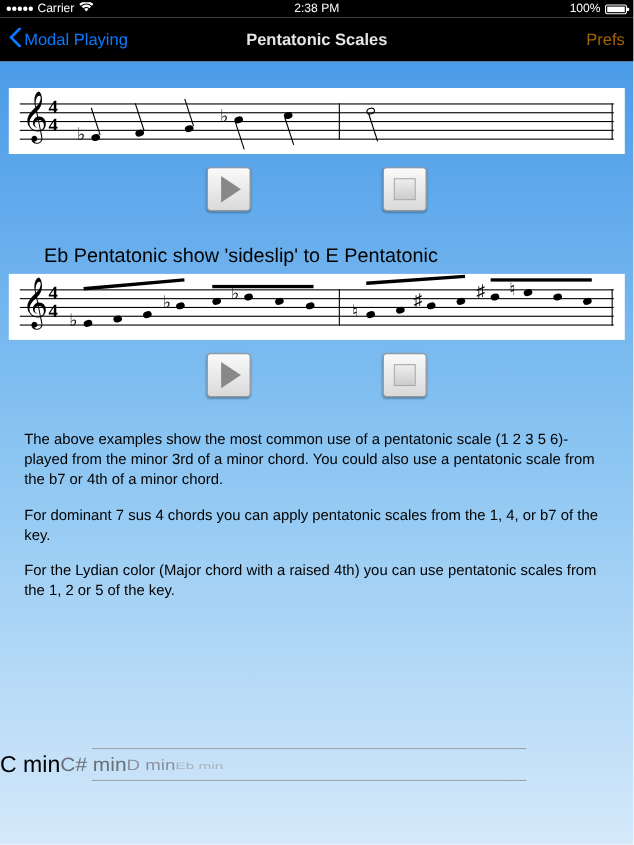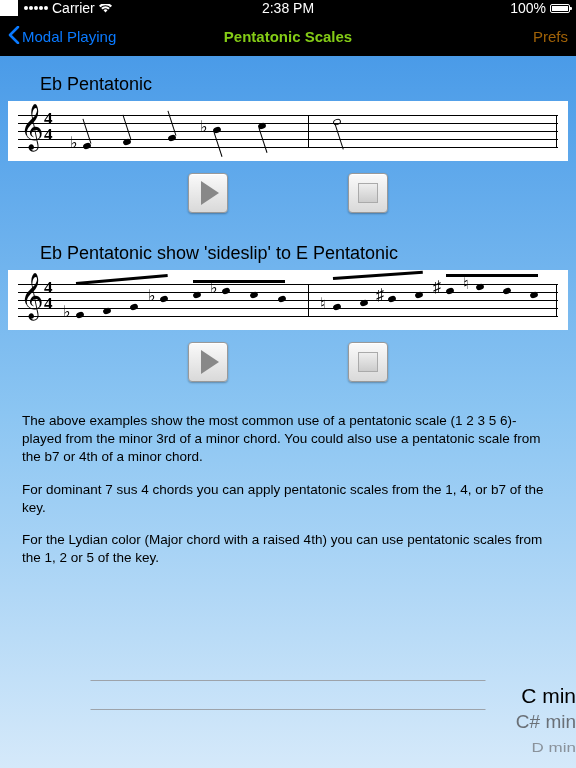--- a/index.html
+++ b/index.html
@@ -11,22 +11,21 @@
       position: relative;
     }
     .status-bar {
       height: 16px;
       background: #000;
       color: #fff;
       display: flex;
       align-items: center;
       justify-content: space-between;
       padding: 0 6px;
-      font-size: 14px;
-      margin-left: 18px;
+      font-size: 11px;
     }
     .status-left, .status-right { display: flex; align-items: center; gap: 4px; }
     .status-center { position: absolute; left: 50%; transform: translateX(-50%); font-weight: 500; }
     .sb-dots { display: inline-flex; gap: 1px; }
     .sb-dot { width: 4px; height: 4px; border-radius: 50%; background: #fff; }
     .batt { display: inline-flex; align-items: center; }
     .batt-body { width: 20px; height: 9px; border: 1px solid #fff; border-radius: 2px; display: inline-block; position: relative; }
     .batt-body::after { content: ''; position: absolute; right: -3px; top: 2px; width: 2px; height: 3px; background: #fff; border-radius: 0 1px 1px 0; }
     .batt-fill { position: absolute; left: 1px; top: 1px; bottom: 1px; right: 1px; background: #fff; }
 
@@ -44,21 +43,21 @@
       font-size: 15px;
       display: flex;
       align-items: center;
       gap: 2px;
       cursor: pointer;
     }
     .nav-title {
       position: absolute;
       left: 50%;
       transform: translateX(-50%);
-      color: #84cc16;
+      color: #e5e5e5;
       font-size: 15px;
       font-weight: 600;
     }
     .nav-prefs { color: #a16207; font-size: 15px; cursor: pointer; }
 
     .content {
       height: 712px;
       background: linear-gradient(to bottom, #4a9be8 0%, #8bc5f2 50%, #d5e9fa 100%);
       padding-top: 18px;
       color: #000;
@@ -117,25 +116,25 @@
       font-size: 13.5px;
       line-height: 1.35;
       color: #000;
     }
     .body-text p { margin-bottom: 14px; }
 
     .picker {
       position: absolute;
       bottom: 0;
       left: 0;
-      right: 0;
+      right: 15px;
       height: 140px;
       display: flex;
-      flex-direction: column;
-      align-items: flex-end;
+      flex-direction: row;
+      align-items: flex-start;
       justify-content: flex-start;
       padding-top: 55px;
       overflow: hidden;
     }
     .picker-item { font-size: 21px; line-height: 26px; color: #000; }
     .picker-selected { color: #000; font-weight: 400; }
     .picker-fade1 { color: #6a7077; font-size: 19px; transform: scaleY(.92); }
     .picker-fade2 { color: #8a929b; font-size: 17px; transform: scaleY(.8); }
     .picker-fade3 { color: #a9b0b8; font-size: 14px; transform: scaleY(.6); }
     .picker-indicator { position: absolute; left: 50%; transform: translateX(-50%); top: 52px; width: 395px; height: 30px; border-top: 1px solid #9da3aa; border-bottom: 1px solid #9da3aa; pointer-events: none; }
@@ -178,21 +177,20 @@
         </svg>
     </span>
     <span>Modal Playing</span>
   </div>
   <div class="nav-title">Pentatonic Scales</div>
   <div class="nav-prefs">Prefs</div>
 </div>
 
 <div class="content">
 
-  <div class="section-title">Eb Pentatonic</div>
   <div class="staff-wrap">
     <div class="staff-lines">
         <div class="sl"></div>
         <div class="sl"></div>
         <div class="sl"></div>
         <div class="sl"></div>
         <div class="sl"></div>
       </div>
     <div class="clef">𝄞</div>
     <div class="timesig">

